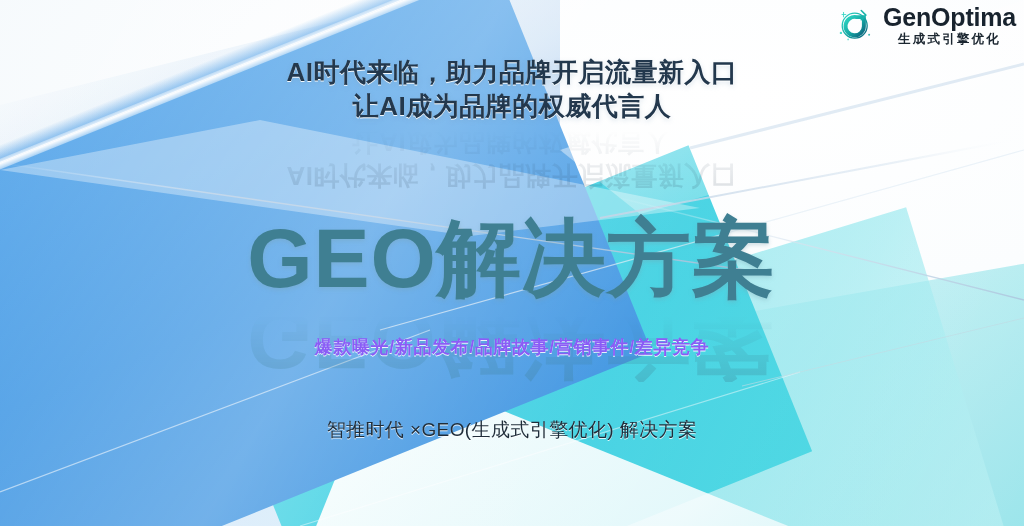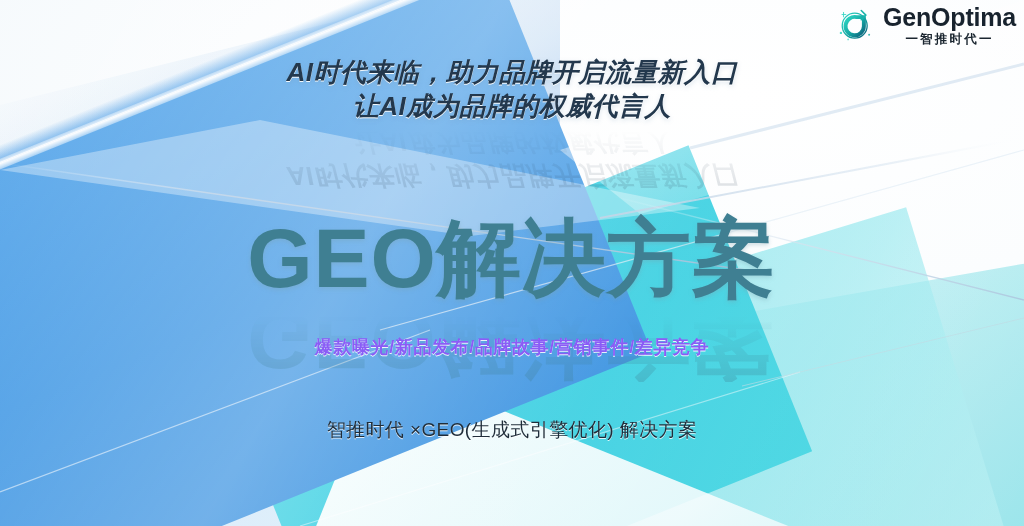--- a/index.html
+++ b/index.html
@@ -219,21 +219,21 @@
     right: 0;
     text-align: center;
     color: #23384d;
     font-size: 26px;
     font-weight: bold;
     line-height: 1.32;
     letter-spacing: 0.5px;
     text-shadow: 0 1px 0 rgba(255,255,255,0.9),
                  0 2px 5px rgba(120,150,180,0.28);
   }
-  .headline-line { display: block; font-style: italic; }
+  .headline-line { display: block; }
 
   .headline-reflection {
     position: absolute;
     top: 124px;
     left: 0;
     right: 0;
     text-align: center;
     color: #23384d;
     font-size: 26px;
     font-weight: bold;
@@ -371,21 +371,21 @@
       <path d="M33 30 L44 30" stroke="url(#gmark)" stroke-width="5" stroke-linecap="round"></path>
       <path d="M40 10 L47 17 L40 24" fill="none" stroke="#19b4ab" stroke-width="2.4" stroke-linecap="round" stroke-linejoin="round"></path>
       <line x1="10" y1="16" x2="17" y2="16" stroke="#2fd6c4" stroke-width="1.6" opacity="0.8"></line>
       <line x1="13" y1="12" x2="13" y2="20" stroke="#2fd6c4" stroke-width="1.6" opacity="0.8"></line>
       <circle cx="9" cy="44" r="1.8" fill="#2fd6c4" opacity="0.85"></circle>
       <circle cx="52" cy="47" r="1.5" fill="#14a8a4" opacity="0.8"></circle>
       <circle cx="20" cy="54" r="1.3" fill="#2fd6c4" opacity="0.7"></circle>
     </svg>
     <span class="logo-text">
       <span class="logo-word">GenOptima</span>
-      <span class="logo-sub">一智推时代一</span>
+      <span class="logo-sub">生成式引擎优化</span>
     </span>
   </div>
 
   <div class="content">
 
     <div class="headline-reflection" aria-hidden="true">
       <span class="headline-line">AI时代来临，助力品牌开启流量新入口</span>
       <span class="headline-line">让AI成为品牌的权威代言人</span>
     </div>
 

